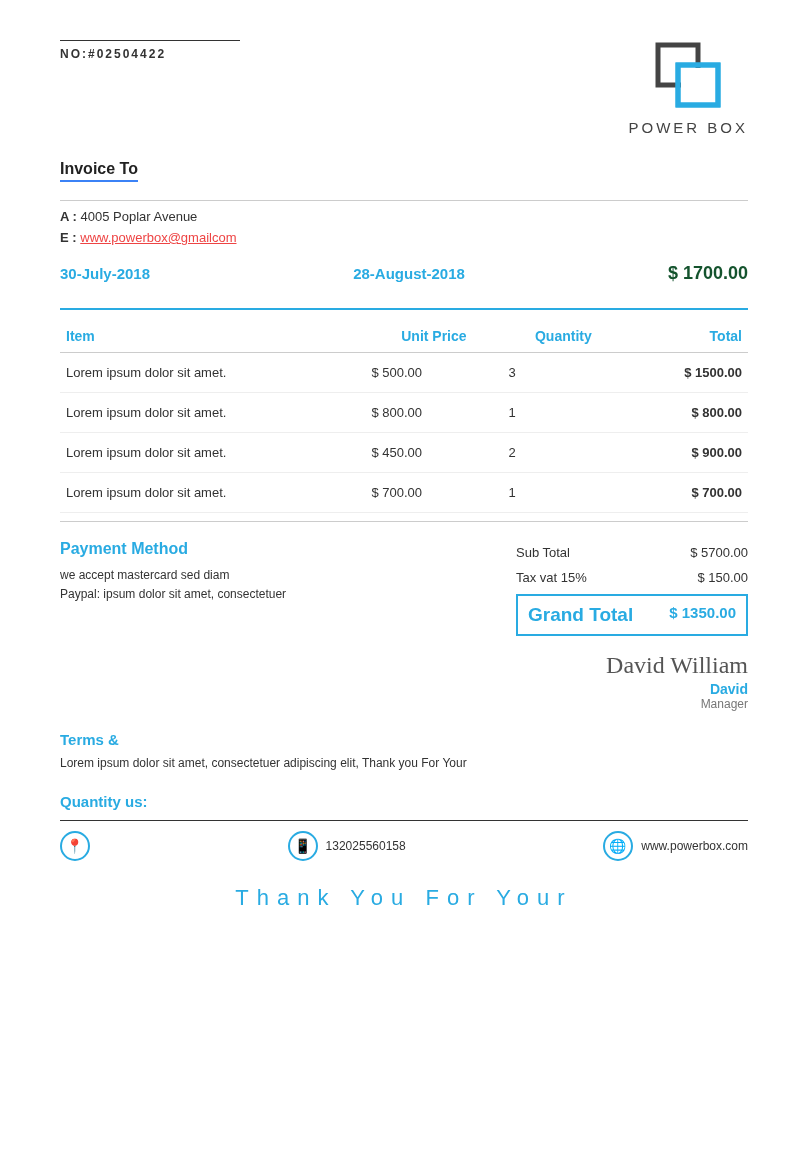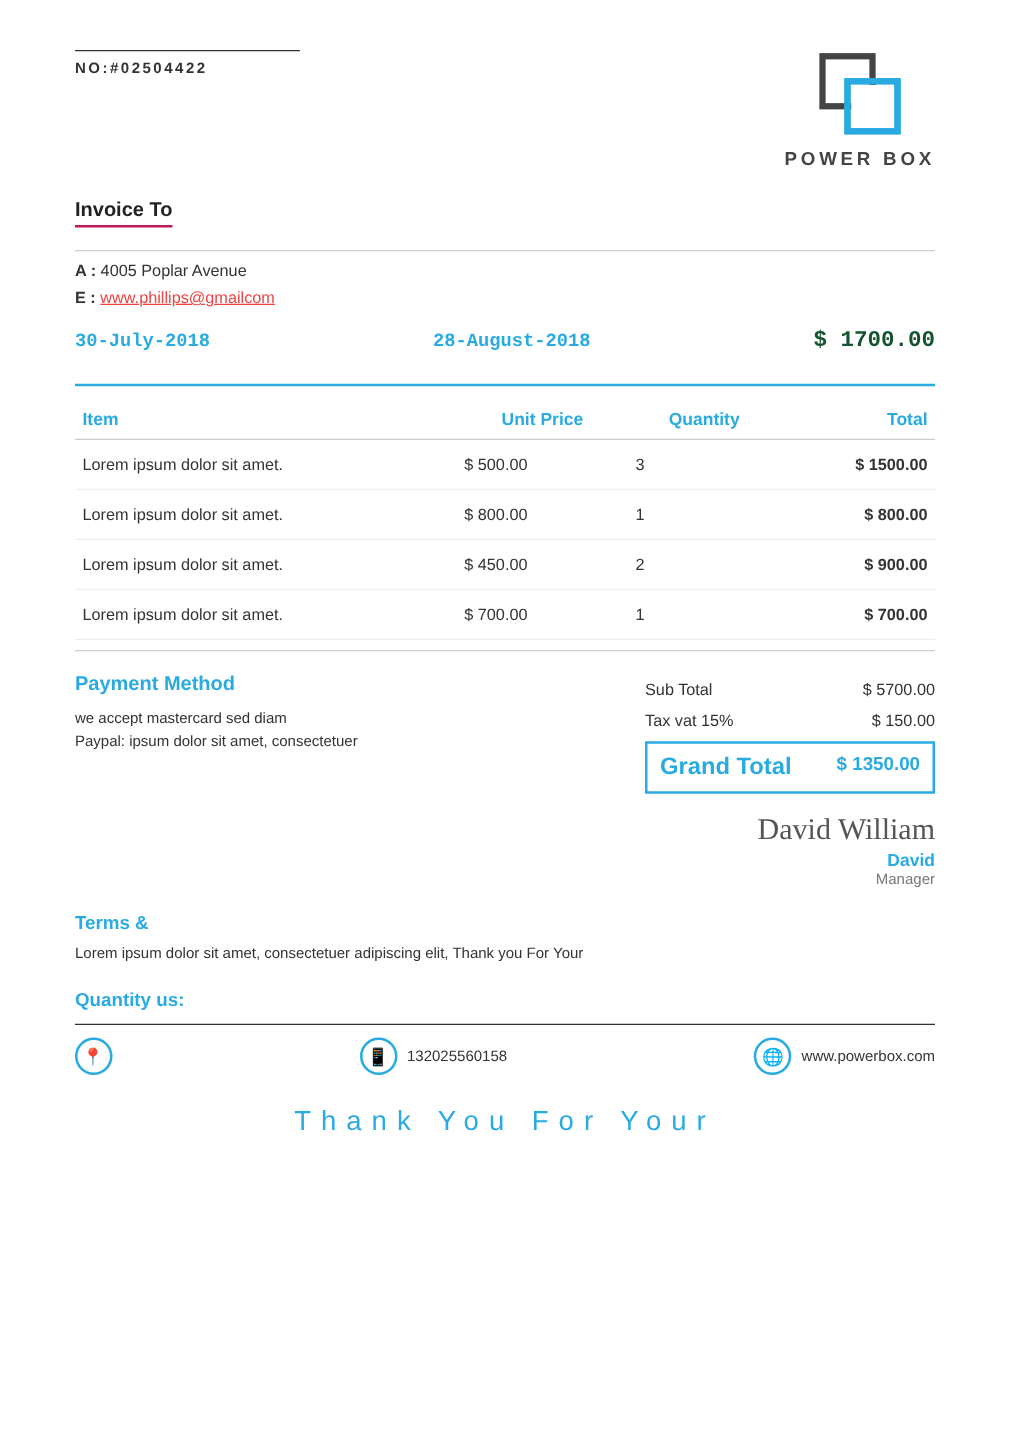--- a/index.html
+++ b/index.html
@@ -33,46 +33,45 @@
     }
     
     .logo-block { text-align: center; }
     .logo-icon {
       width: 70px;
       height: 70px;
       margin-bottom: 6px;
     }
     .logo-text {
       font-size: 15px;
-      font-weight: bold;
+      font-weight: normal;
       letter-spacing: 3px;
       color: #444;
     }
     
     .invoice-to-section { margin-top: 20px; }
     .invoice-to-title {
       font-size: 16px;
       font-weight: bold;
       color: #222;
-      border-bottom: 2px solid #be185d;
+      border-bottom: 2px solid #3b82f6;
       display: inline-block;
       padding-bottom: 2px;
       margin-bottom: 10px;
     }
     .address-line { font-size: 13px; color: #333; margin-bottom: 4px; }
     .address-line span.label { font-weight: bold; }
     .email-link { color: #e44; text-decoration: underline; font-size: 13px; }
     
     .dates-row {
       display: flex;
       justify-content: space-between;
       align-items: center;
       margin-top: 10px;
       padding: 8px 0;
-      font-family: Liberation Mono, monospace;
     }
     .date-item { text-align: center; }
     .date-value {
       font-size: 15px;
       font-weight: bold;
       color: #29abe2;
     }
     .amount-value {
       font-size: 18px;
       font-weight: bold;
@@ -236,21 +235,21 @@
 
 <div class="invoice-to-section">
   <div class="invoice-to-title">Invoice To</div>
   <hr class="divider-gray">
   <div class="address-line">
     <span class="label">A :</span>
     <span>4005 Poplar Avenue</span>
   </div>
   <div class="address-line" style="margin-top:6px;">
     <span class="label">E :</span>
-    <span class="email-link">www.phillips@gmailcom</span>
+    <span class="email-link">www.powerbox@gmailcom</span>
   </div>
   <div class="dates-row">
     <div class="date-item">
       <div class="date-value">30-July-2018</div>
     </div>
     <div class="date-item">
       <div class="date-value">28-August-2018</div>
     </div>
     <div class="date-item">
       <div class="amount-value">$ 1700.00</div>

